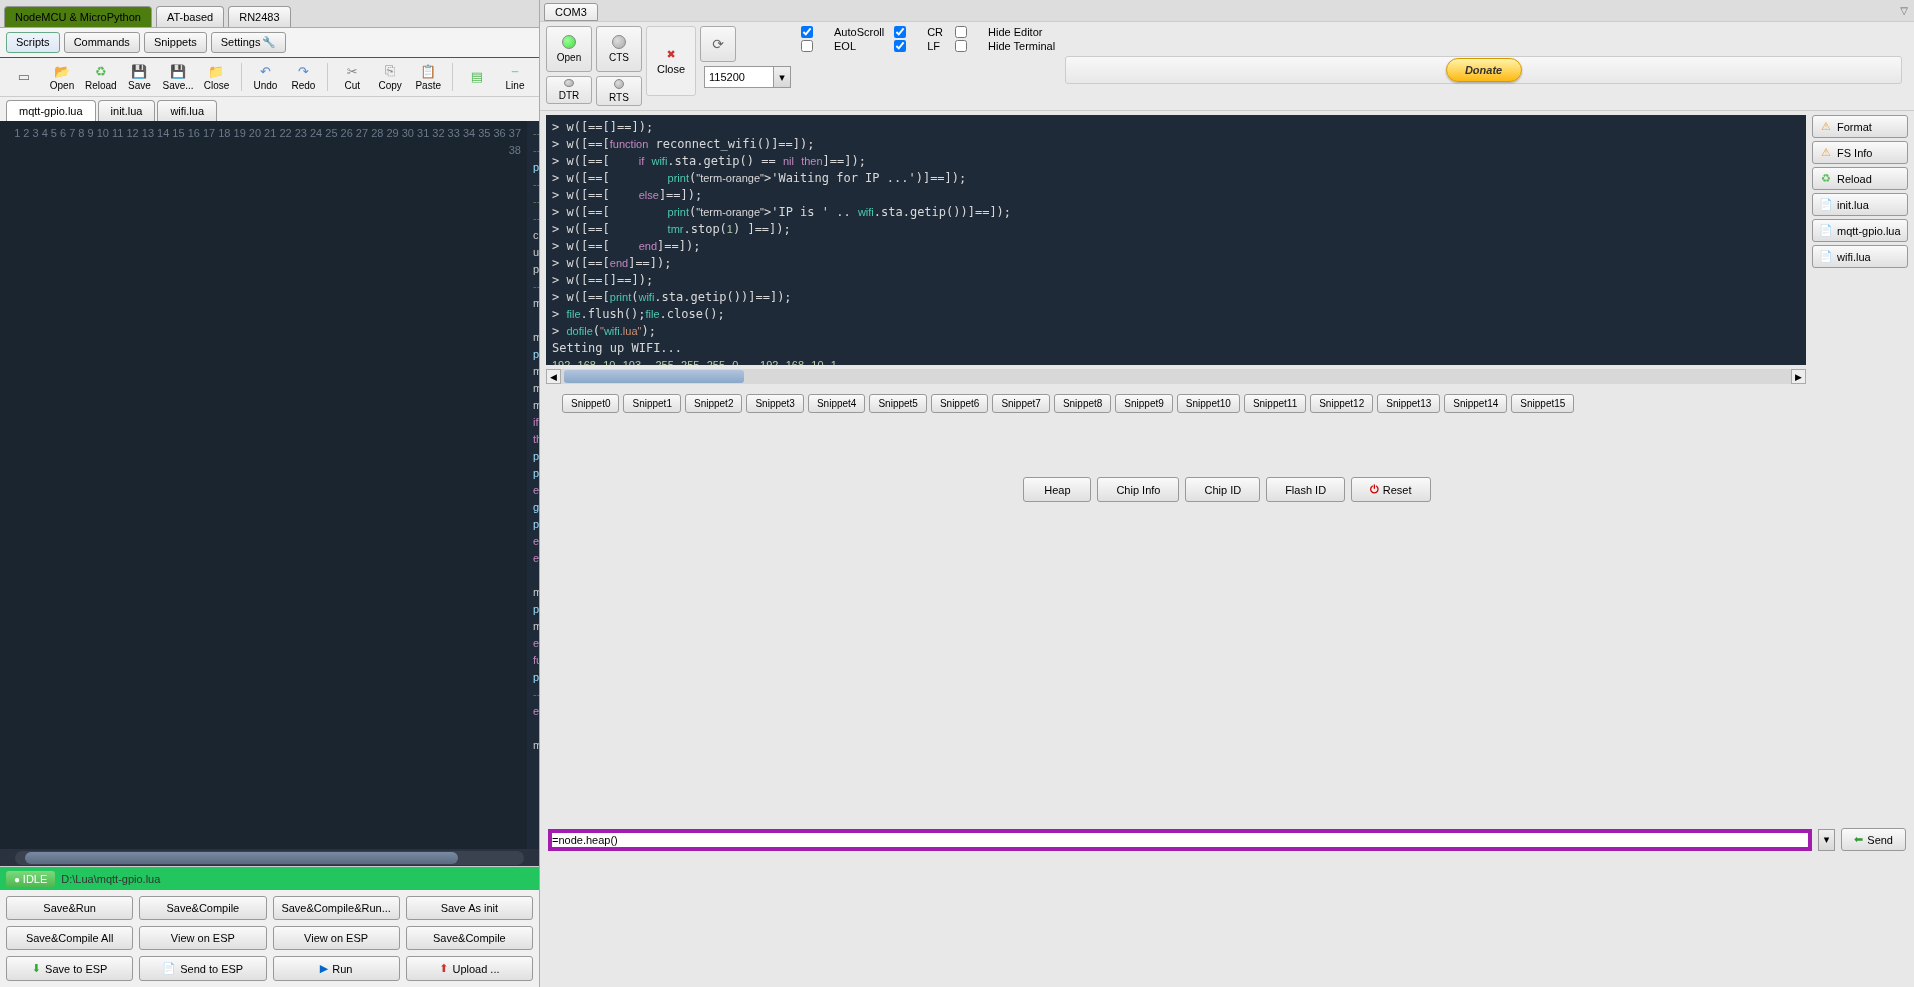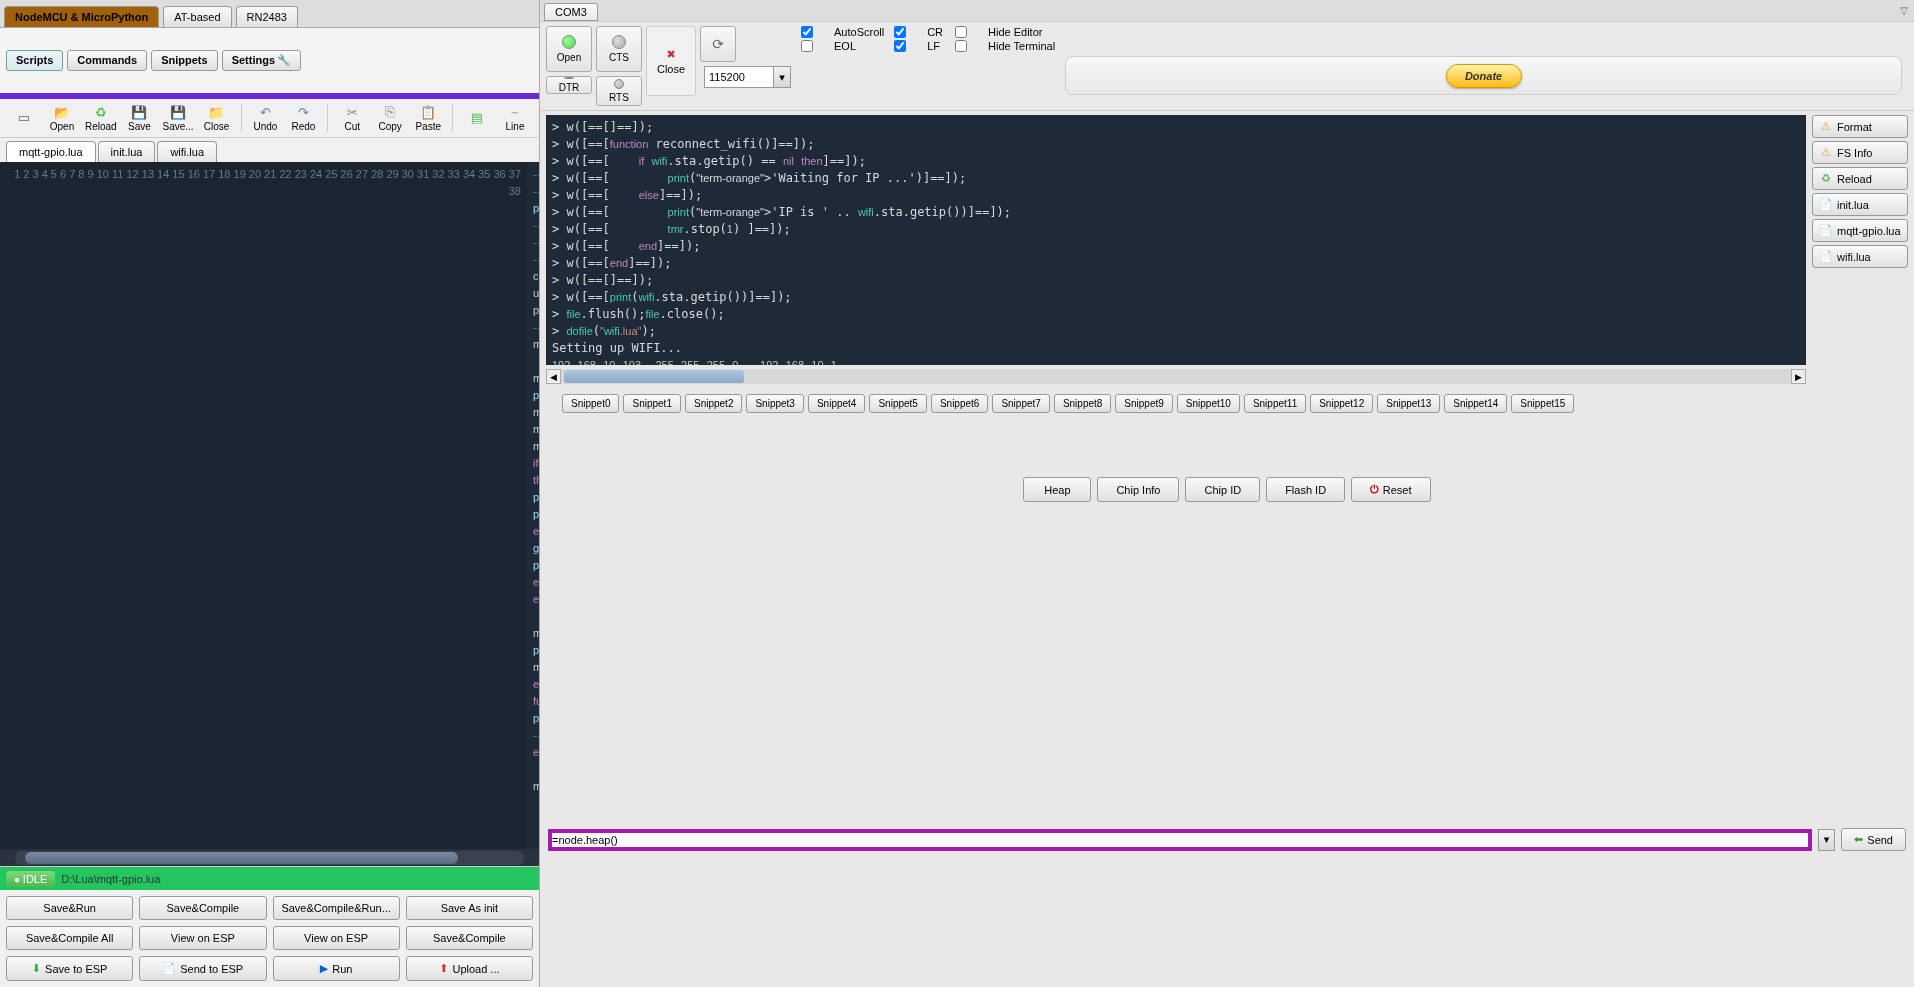--- a/index.html
+++ b/index.html
@@ -4,24 +4,24 @@
 <style>
 * { box-sizing: border-box; margin: 0; padding: 0; font-family: Tahoma, Arial, sans-serif; font-size: 11px; }
 body { background: #e8e8e8; width: 1914px; height: 987px; overflow: hidden; }
 .main-container { display: flex; height: 100%; }
 .left-panel { width: 540px; display: flex; flex-direction: column; background: #f0f0f0; border-right: 1px solid #aaa; }
 .right-panel { flex: 1; display: flex; flex-direction: column; background: #e8e8e8; }
 
 
 .top-tabs { display: flex; padding: 2px 4px 0; background: #ddd; border-bottom: 1px solid #aaa; height: 28px; align-items: flex-end; }
 .top-tab { padding: 4px 10px; border: 1px solid #999; border-bottom: none; border-radius: 4px 4px 0 0; margin-right: 4px; background: linear-gradient(#fafafa,#e0e0e0); cursor: pointer; }
-.top-tab.active { background: #a16207; font-weight: bold; }
-
-
-.sub-tabs { display: flex; padding: 22px 6px; gap: 4px; background: #f4f4f4; border-bottom: 6px solid #6d28d9; font-weight: bold; }
+.top-tab.active { background: #4d7c0f; font-weight: normal; }
+
+
+.sub-tabs { display: flex; padding: 4px 6px; gap: 4px; background: #f4f4f4; border-bottom: 1px solid #6d28d9; }
 .sub-tab { padding: 3px 9px; border: 1px solid #999; border-radius: 3px; background: linear-gradient(#fafafa,#e0e0e0); cursor: pointer; }
 .sub-tab.active { background: linear-gradient(#eef4fb,#dde8f5); border-color: #6a8; }
 .sub-tab .wrench { color:#888; margin-left:2px; }
 
 
 .toolbar { display: flex; padding: 3px 6px; gap: 2px; background: #f0f0f0; border-bottom: 1px solid #ccc; }
 .tb-btn { display: flex; flex-direction: column; align-items: center; justify-content: center; padding: 2px 6px; min-width: 36px; cursor: pointer; border-radius: 3px; }
 .tb-ico { width: 16px; height: 16px; display: flex; align-items: center; justify-content: center; font-size: 13px; }
 .tb-lbl { font-size: 10px; margin-top: 1px; }
 .tb-sep { width:1px; background:#ccc; margin:2px 4px; }
@@ -327,21 +327,21 @@
           <div class="serial-btn-box">
               <div class="led"></div>
               <div class="lbl">Open</div>
             </div>
           <div class="serial-btn-box">
               <div class="led grey"></div>
               <div class="lbl">CTS</div>
             </div>
         </div>
         <div style="display:flex; gap:4px;">
-          <div class="serial-btn-box" style="height:18px">
+          <div class="serial-btn-box" style="height:28px">
               <div class="led grey" style="width:10px;height:10px"></div>
               <div class="lbl">DTR</div>
             </div>
           <div class="serial-btn-box" style="height:30px">
               <div class="led grey" style="width:10px;height:10px"></div>
               <div class="lbl">RTS</div>
             </div>
         </div>
       </div>
       <div class="close-box">
@@ -381,21 +381,21 @@
         <label class="checkrow">
             <input type="checkbox" style="">
             <span>Hide Editor</span>
           </label>
         <label class="checkrow">
             <input type="checkbox" style="">
             <span>Hide Terminal</span>
           </label>
       </div>
       <div class="donate-wrap">
-        <div style="flex:1; border:1px solid #ccc; border-radius:8px; height:39px; margin:30px 6px 0 6px; background:linear-gradient(#f8f8f8,#e8e8e8); display:flex; align-items:center; justify-content:center;text-align:right;">
+        <div style="flex:1; border:1px solid #ccc; border-radius:3px; height:28px; margin:30px 6px 0 6px; background:linear-gradient(#f8f8f8,#e8e8e8); display:flex; align-items:center; justify-content:center;text-align:right;">
           <div class="donate-btn">Donate</div>
         </div>
       </div>
     </div>
 
     <div class="terminal-wrap">
       <div class="terminal" id="terminal">&gt; w([==[]==]);
 &gt; w([==[<span class="term-kw">function</span> reconnect_wifi()]==]);
 &gt; w([==[    <span class="term-kw">if</span> <span class="term-cyan">wifi</span>.sta.getip() == <span class="term-kw">nil</span> <span class="term-kw">then</span>]==]);
 &gt; w([==[        <span class="term-cyan">print</span>(<span class="&lt;span">"term-orange"</span>&gt;'Waiting for IP ...')]==]);

